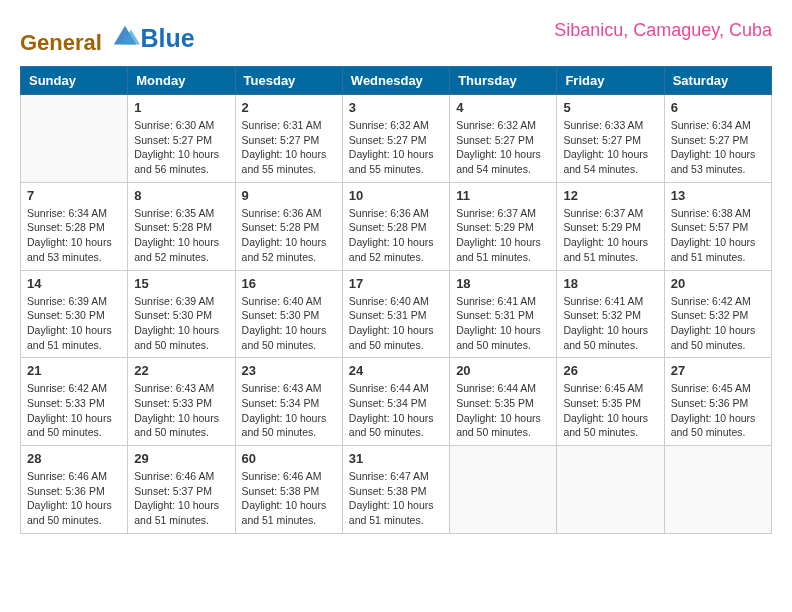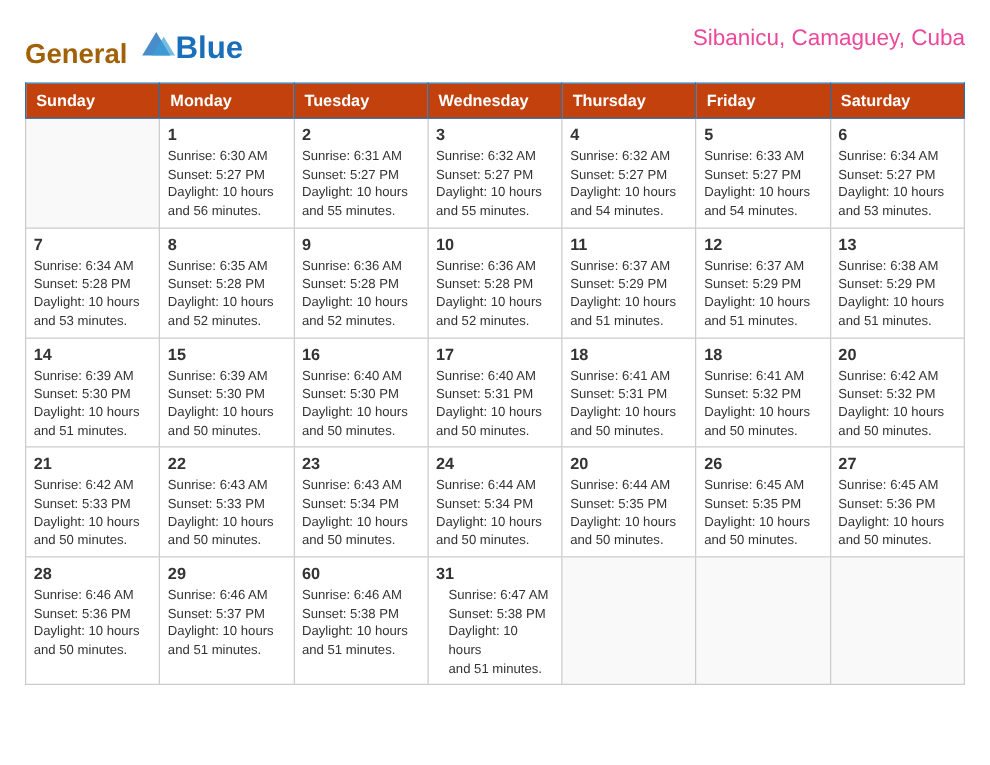--- a/index.html
+++ b/index.html
@@ -45,21 +45,21 @@
     }
     .location {
       font-size: 18px;
       color: #ec4899;
     }
     .calendar {
       width: 100%;
       border-collapse: collapse;
     }
     .calendar thead th {
-      background-color: #c2410c;
+      background-color: #0369a1;
       color: #fff;
       text-align: left;
       padding: 6px 8px;
       font-size: 13px;
       border: 1px solid #2e6ea6;
     }
     .calendar tbody td {
       vertical-align: top;
       border: 1px solid #ccc;
       padding: 5px 6px;
@@ -200,21 +200,21 @@
         <td>
           <span class="day-number">12</span>
           <div class="day-info" style="white-space: pre-line;">Sunrise: 6:37 AM
 Sunset: 5:29 PM
 Daylight: 10 hours
 and 51 minutes.</div>
         </td>
         <td>
           <span class="day-number">13</span>
           <div class="day-info" style="white-space: pre-line;">Sunrise: 6:38 AM
-Sunset: 5:29 PM
+Sunset: 5:57 PM
 Daylight: 10 hours
 and 51 minutes.</div>
         </td>
       </tr>
       <tr>
         <td>
           <span class="day-number">14</span>
           <div class="day-info" style="white-space: pre-line;">Sunrise: 6:39 AM
 Sunset: 5:30 PM
 Daylight: 10 hours
@@ -331,21 +331,21 @@
         </td>
         <td>
           <span class="day-number">60</span>
           <div class="day-info" style="white-space: pre-line;">Sunrise: 6:46 AM
 Sunset: 5:38 PM
 Daylight: 10 hours
 and 51 minutes.</div>
         </td>
         <td>
           <span class="day-number">31</span>
-          <div class="day-info" style="white-space: pre-line; margin-left: 10px;">Sunrise: 6:47 AM
+          <div class="day-info" style="white-space: pre-line;">Sunrise: 6:47 AM
 Sunset: 5:38 PM
 Daylight: 10 hours
 and 51 minutes.</div>
         </td>
         <td class="empty-cell"></td>
         <td class="empty-cell"></td>
         <td class="empty-cell"></td>
       </tr>
     </tbody>
 </table>

